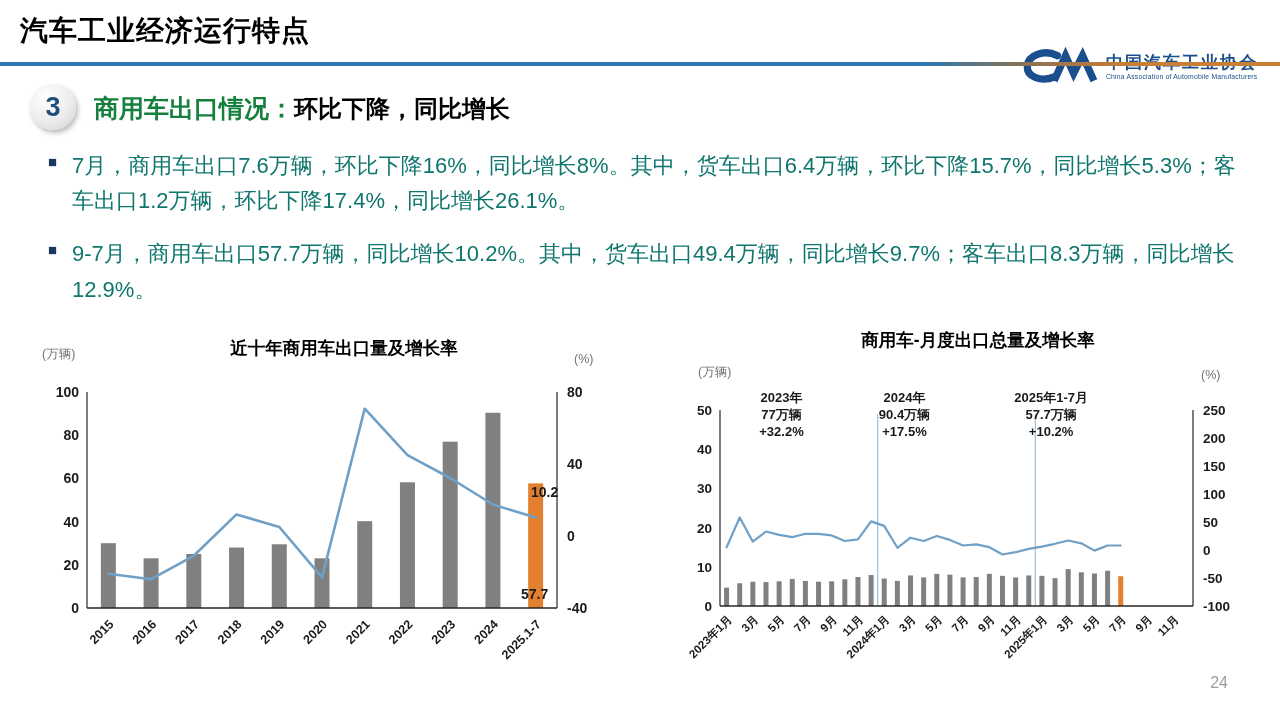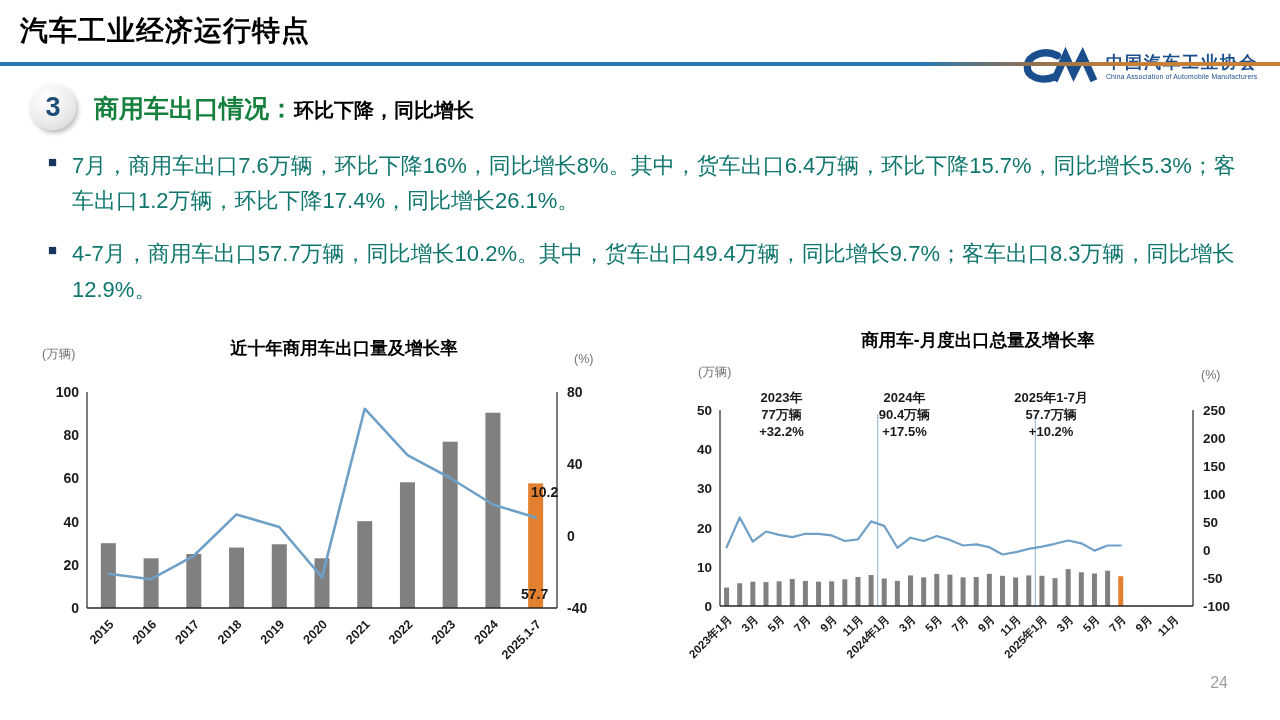--- a/index.html
+++ b/index.html
@@ -24,21 +24,21 @@
   
   .badge {
     position:absolute; left:30px; top:84px; width:46px; height:46px; border-radius:50%;
     background:radial-gradient(circle at 35% 28%,#ffffff 0%,#ececec 55%,#d2d2d2 100%);
     box-shadow:2px 3px 5px rgba(0,0,0,0.28);
     display:flex; align-items:center; justify-content:center;
     font-size:27px; color:#1F4E79; font-weight:600;
   }
   .section-head { position:absolute; left:94px; top:92px; display:flex; align-items:baseline; }
   .section-title { font-size:25px; font-weight:800; color:#15803d; }
-  .section-subtitle { font-size:20px; font-weight:800; color:#000; }
+  .section-subtitle { font-size:24px; font-weight:800; color:#000; }
   
   .bullets { position:absolute; left:48px; top:148px; width:1198px; }
   .bullet { display:flex; margin-bottom:18px; }
   .bullet-marker { flex:0 0 24px; font-size:15px; color:#17375E; margin-top:5px; }
   .bullet-text { font-size:22px; line-height:1.6; color:#0f766e; }
   
   .chart { position:absolute; }
   #chart-left-box  { left:36px;  top:330px; width:600px; height:388px; }
   #chart-right-box { left:660px; top:320px; width:620px; height:398px; }
   .chart-title { position:absolute; left:16px; right:0; text-align:center; font-size:17.5px; font-weight:800; color:#000; }
@@ -78,21 +78,21 @@
   <span class="section-subtitle">环比下降，同比增长</span>
 </div>
 
 <div class="bullets">
   <div class="bullet">
     <span class="bullet-marker">■</span>
     <span class="bullet-text">7月，商用车出口7.6万辆，环比下降16%，同比增长8%。其中，货车出口6.4万辆，环比下降15.7%，同比增长5.3%；客车出口1.2万辆，环比下降17.4%，同比增长26.1%。</span>
   </div>
   <div class="bullet">
     <span class="bullet-marker">■</span>
-    <span class="bullet-text">4-7月，商用车出口57.7万辆，同比增长10.2%。其中，货车出口49.4万辆，同比增长9.7%；客车出口8.3万辆，同比增长12.9%。</span>
+    <span class="bullet-text">9-7月，商用车出口57.7万辆，同比增长10.2%。其中，货车出口49.4万辆，同比增长9.7%；客车出口8.3万辆，同比增长12.9%。</span>
   </div>
 </div>
 
 <div class="chart" id="chart-left-box">
   <div class="chart-title">近十年商用车出口量及增长率</div>
   <div class="unit" id="ul1">(万辆)</div>
   <div class="unit" id="ur1">(%)</div>
   <svg id="chart-left-svg" width="600" height="358">
       <rect x="64.86363636363636" y="183.2" width="15" height="64.80000000000001" fill="#808080"></rect>
       <rect x="107.5909090909091" y="198.32" width="15" height="49.68000000000001" fill="#808080"></rect>

